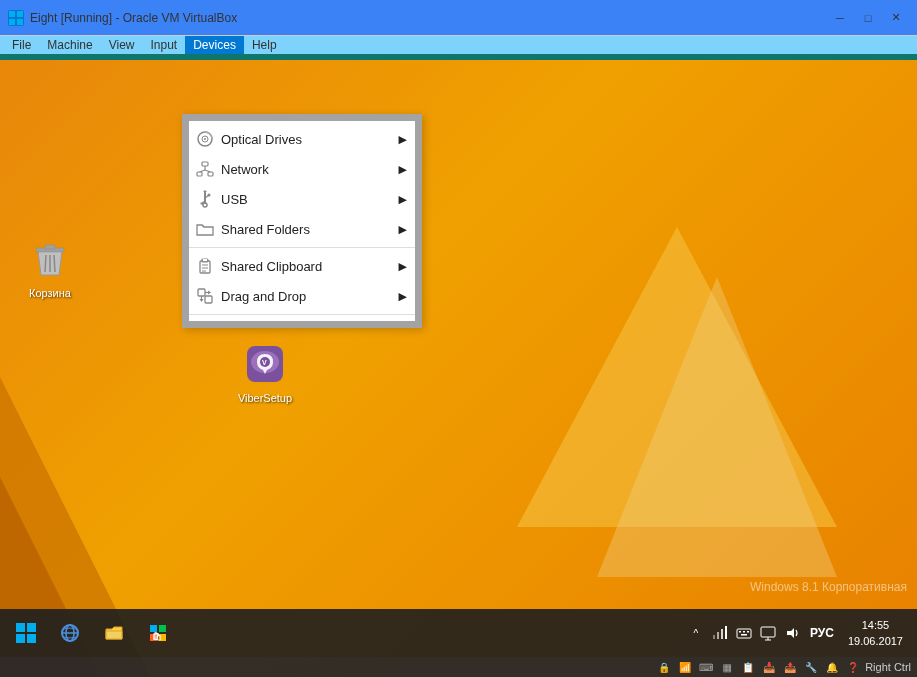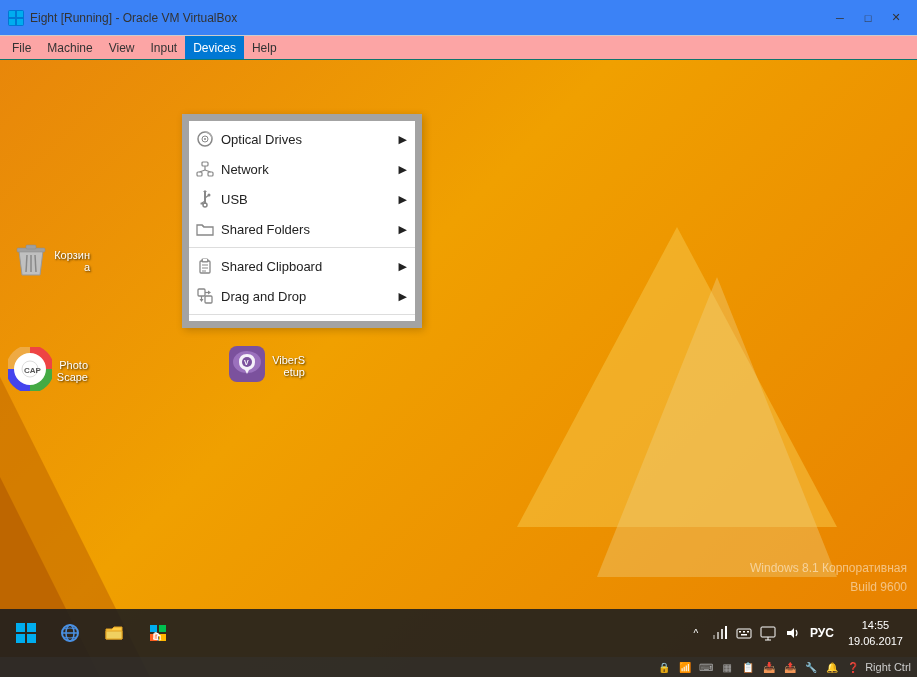--- a/index.html
+++ b/index.html
@@ -35,26 +35,26 @@
       background: transparent;
       border: none;
       cursor: pointer;
       font-size: 11px;
       display: flex; align-items: center; justify-content: center;
       color: #333;
     }
 
     
     .menu-bar {
-      background: #fca5a5;
+      background: #7dd3fc;
       height: 24px;
       display: flex;
       align-items: center;
       padding: 0 4px;
-      border-bottom: 1px solid #0f766e;
+      border-bottom: 6px solid #0f766e;
       font-size: 12px;
       position: relative;
       z-index: 100;
     }
     .menu-item {
       padding: 2px 8px;
       cursor: pointer;
       color: #333;
       height: 100%;
       display: flex; align-items: center;
@@ -121,25 +121,25 @@
     .orange-bg {
       position: absolute;
       top: 0; left: 0; width: 100%; height: 100%;
       background: linear-gradient(135deg, #E8870A 0%, #F0A000 40%, #E88000 100%);
     }
 
     
     .desktop-icon {
       position: absolute;
       display: flex;
-      flex-direction: row;
+      flex-direction: column;
       align-items: center;
       width: 80px;
       cursor: pointer;
-      text-align: right;
+      text-align: center;
     }
     .desktop-icon .icon-img {
       width: 48px; height: 48px;
       display: flex; align-items: center; justify-content: center;
       margin-bottom: 4px;
     }
     .desktop-icon .icon-label {
       color: white;
       font-size: 11px;
       text-shadow: 1px 1px 2px rgba(0,0,0,0.7);
@@ -299,51 +299,36 @@
           <rect x="6" y="9" width="28" height="4" rx="1" fill="#a0a0a0" stroke="#888" stroke-width="0.5"></rect>
           <rect x="15" y="6" width="10" height="4" rx="1" fill="#a0a0a0" stroke="#888" stroke-width="0.5"></rect>
           <line x1="16" y1="16" x2="15" y2="33" stroke="#888" stroke-width="1.5"></line>
           <line x1="20" y1="16" x2="20" y2="33" stroke="#888" stroke-width="1.5"></line>
           <line x1="24" y1="16" x2="25" y2="33" stroke="#888" stroke-width="1.5"></line>
         </svg>
       </div>
       <span class="icon-label">Корзина</span>
     </div>
 
-    <div class="desktop-icon" style="top:285px;left:8px;">
-      <div class="icon-img">
-        <svg width="44" height="44" viewBox="0 0 44 44">
-          <circle cx="22" cy="22" r="20" fill="#fff" stroke="#ddd" stroke-width="1"></circle>
-          <path d="M22,2 A20,20 0 0,1 42,22" fill="none" stroke="#e44" stroke-width="8"></path>
-          <path d="M42,22 A20,20 0 0,1 22,42" fill="none" stroke="#4a4" stroke-width="8"></path>
-          <path d="M22,42 A20,20 0 0,1 2,22" fill="none" stroke="#44e" stroke-width="8"></path>
-          <path d="M2,22 A20,20 0 0,1 22,2" fill="none" stroke="#ea4" stroke-width="8"></path>
-          <circle cx="22" cy="22" r="8" fill="#fff" stroke="#ddd" stroke-width="1"></circle>
-          <text x="16" y="26" font-size="8" fill="#555" font-family="Arial" font-weight="bold">CAP</text>
-        </svg>
-      </div>
-      <span class="icon-label">PhotoScape</span>
-    </div>
 
     <div class="desktop-icon" style="top:280px;left:225px;">
       <div class="icon-img">
         <svg width="44" height="44" viewBox="0 0 44 44">
           <rect x="4" y="4" width="36" height="36" rx="8" fill="#7B519D"></rect>
           <ellipse cx="22" cy="20" rx="14" ry="11" fill="#9B71BD"></ellipse>
           <path d="M14,20 Q14,12 22,12 Q30,12 30,20 Q30,26 24,28 L22,32 L20,28 Q14,26 14,20 Z" fill="white" opacity="0.9"></path>
           <circle cx="22" cy="20" r="5" fill="#7B519D"></circle>
           <text x="19" y="23" font-size="7" fill="white" font-family="Arial" font-weight="bold">V</text>
         </svg>
       </div>
       <span class="icon-label">ViberSetup</span>
     </div>
 
     <div class="win-watermark">
       <div>Windows 8.1 Корпоративная</div>
-      <div>Build 9600</div>
     </div>
 
     <div class="dropdown">
 
       <div class="dropdown-item">
         <span class="icon">
           <svg width="18" height="18" viewBox="0 0 18 18">
             <circle cx="9" cy="9" r="7" fill="none" stroke="#888" stroke-width="1.5"></circle>
             <circle cx="9" cy="9" r="3" fill="none" stroke="#888" stroke-width="1"></circle>
             <circle cx="9" cy="9" r="1" fill="#888"></circle>

